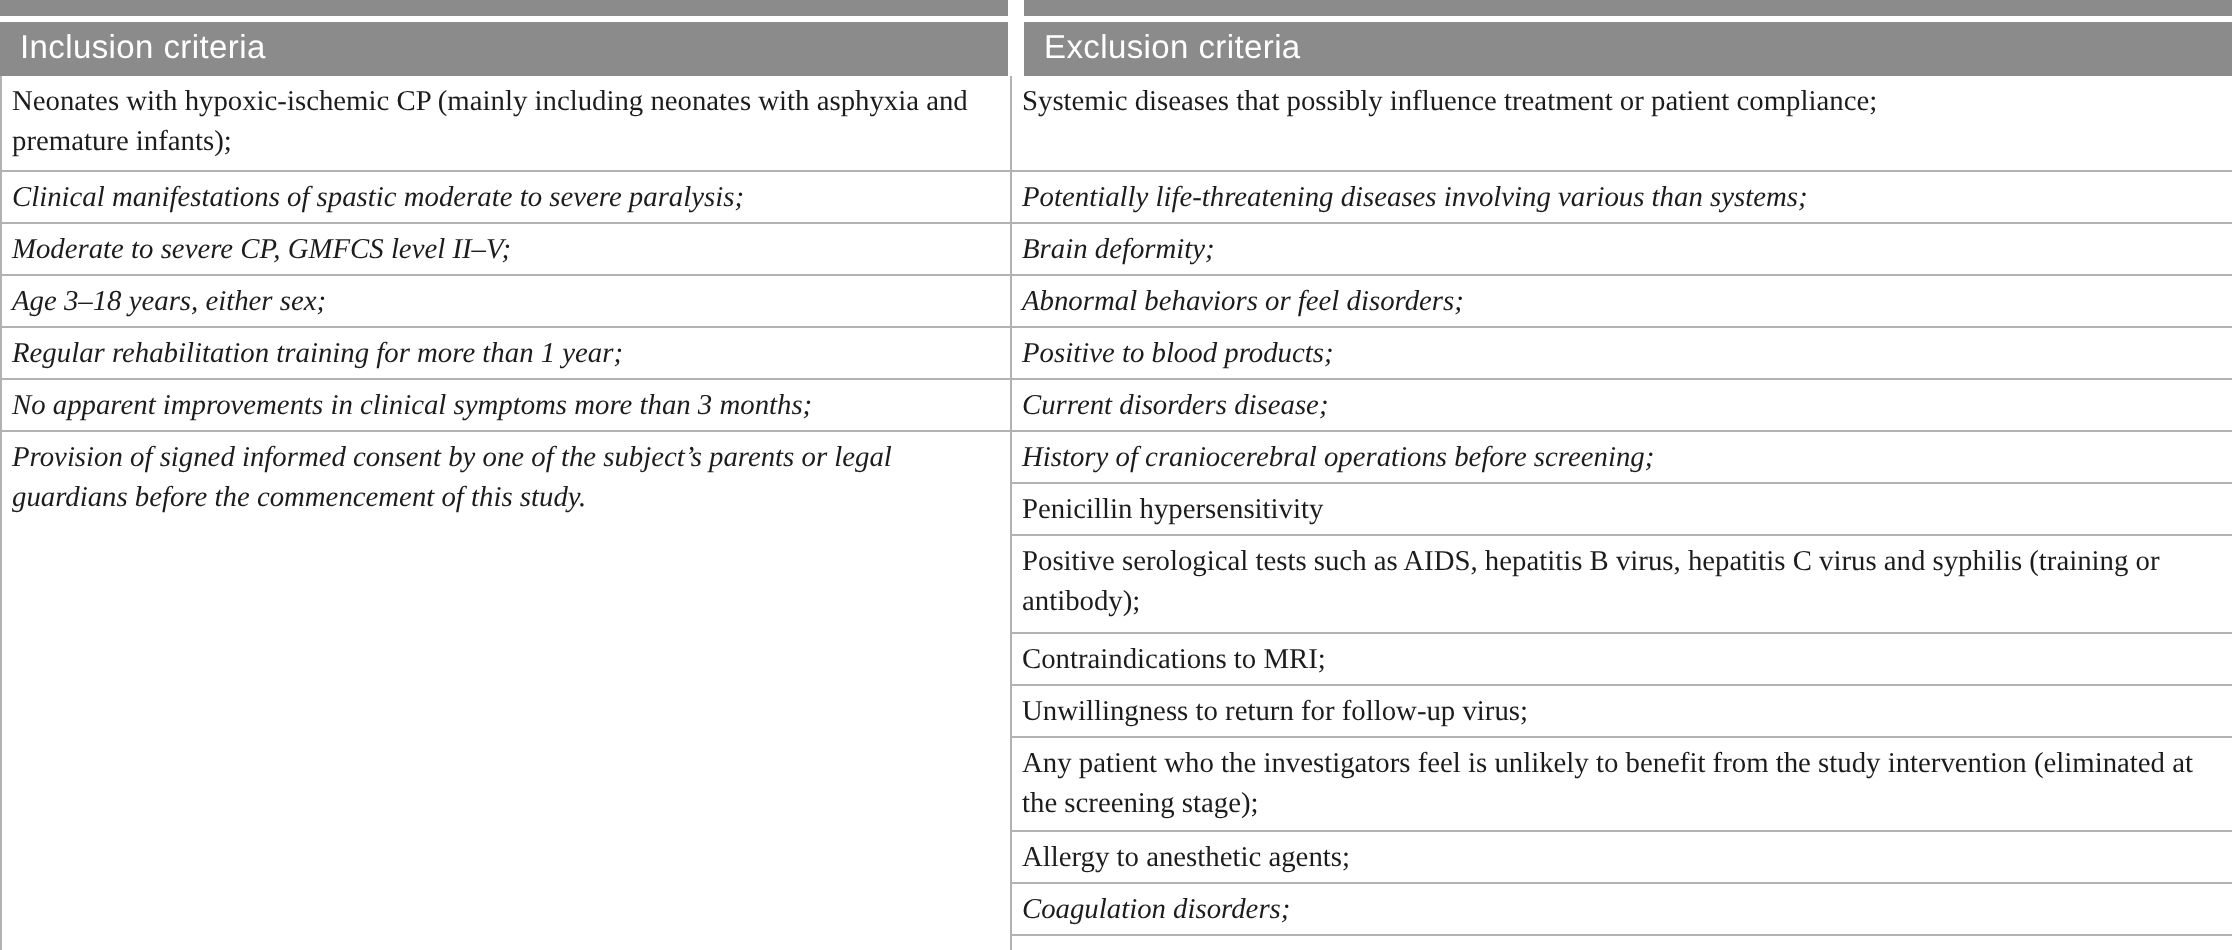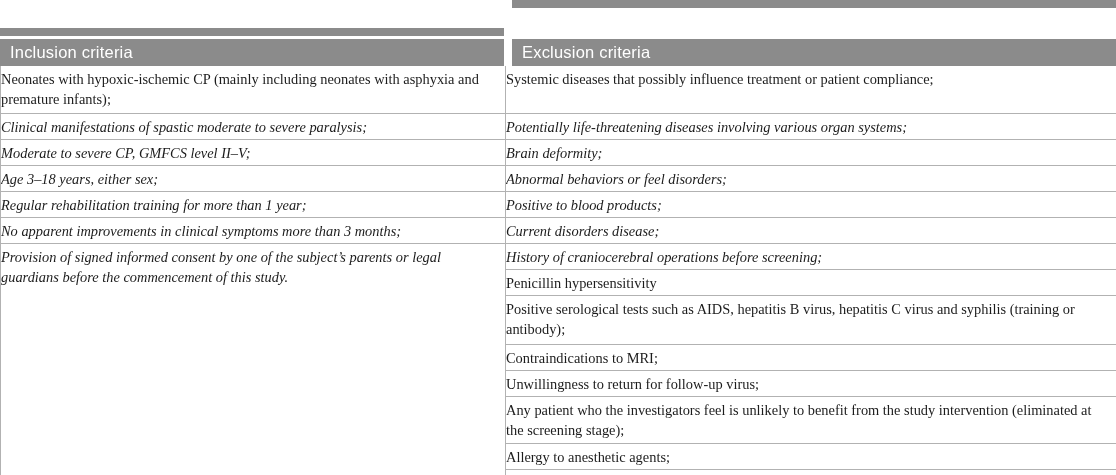--- a/index.html
+++ b/index.html
@@ -12,28 +12,27 @@
     width: 1116px;
     height: 475px;
     background: #ffffff;
     overflow: hidden;
     font-family: "Liberation Serif", serif;
   }
   
   .hdr-row {
     display: flex;
     width: 1116px;
-    align-items: flex-end;
   }
   .hdr-cell {
     display: flex;
     flex-direction: column;
   }
   .hdr-cell.left  { width: 504px; margin-right: 8px; }
-  .hdr-cell.right { width: 604px; gap: 28px; }
+  .hdr-cell.right { width: 604px; }
   .hdr-cap {
     height: 8px;
     background: #8b8b8b;
     margin-bottom: 3px;
   }
   .hdr-band {
     height: 27px;
     background: #8b8b8b;
     color: #ffffff;
     font-family: "Liberation Sans", sans-serif;
@@ -50,21 +49,21 @@
     table-layout: fixed;
     width: 1116px;
     border-bottom: 2px solid #9c9c9c;
   }
   col.c-left  { width: 505px; }
   col.c-right { width: 611px; }
   table.criteria td {
     vertical-align: top;
     border: 1px solid #b2b2b2;
     border-top: none;
-    padding: 3px 6px 2px 0;
+    padding: 3px 6px 2px 5px;
     font-size: 14.4px;
     line-height: 20px;
     color: #1c1c1c;
     box-sizing: border-box;
     overflow: hidden;
   }
   tr.t25 { height: 25px; font-style: italic; }
   tr.t24 { height: 24px; }
   tr.t23 { height: 23px; }
   tr.t47 { height: 47px; }
@@ -91,21 +90,21 @@
         <col class="c-left">
         <col class="c-right">
       </colgroup>
     <tbody>
       <tr class="t47">
         <td>Neonates with hypoxic-ischemic CP (mainly including neonates with asphyxia and premature infants);</td>
         <td>Systemic diseases that possibly influence treatment or patient compliance;</td>
       </tr>
       <tr class="t25">
         <td>Clinical manifestations of spastic moderate to severe paralysis;</td>
-        <td>Potentially life-threatening diseases involving various organ systems;</td>
+        <td>Potentially life-threatening diseases involving various than systems;</td>
       </tr>
       <tr class="t25">
         <td>Moderate to severe CP, GMFCS level II–V;</td>
         <td>Brain deformity;</td>
       </tr>
       <tr class="t25">
         <td>Age 3–18 years, either sex;</td>
         <td>Abnormal behaviors or feel disorders;</td>
       </tr>
       <tr class="t25">

